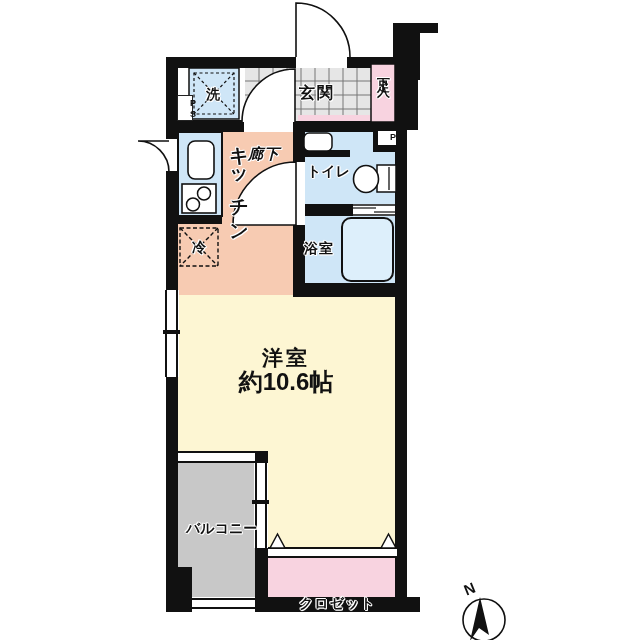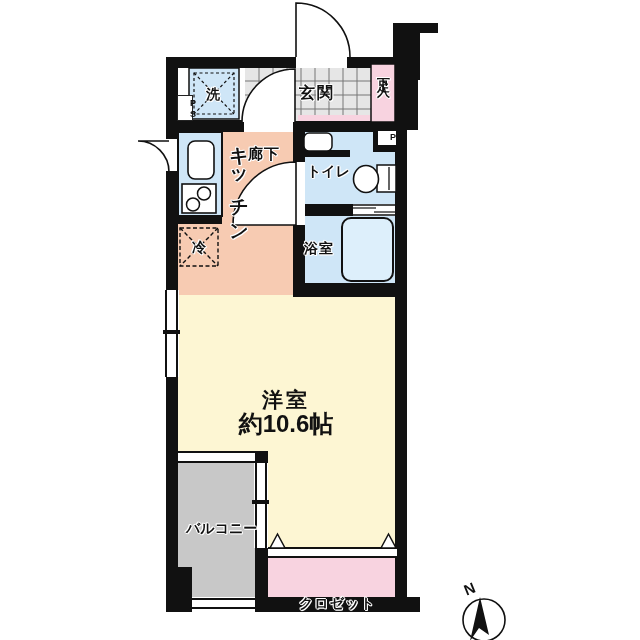--- a/index.html
+++ b/index.html
@@ -164,30 +164,30 @@
   </svg>
 
   <div class="lbl" style="left:299px;top:83px;font-size:16px;letter-spacing:2px;">玄関</div>
 
   <div class="lbl vert" style="left:374px;top:67px;font-size:13px;letter-spacing:3px;">下足入</div>
 
   <div class="lbl" style="left:206px;top:86px;font-size:14px;">洗</div>
 
   <div class="lbl vert" style="left:226px;top:133px;font-size:19px;letter-spacing:4px;">キッチン</div>
 
-  <div class="lbl" style="left:248px;top:145px;font-size:15px;letter-spacing:1px;">廊下</div>
+  <div class="lbl" style="left:248px;top:145px;font-size:15px;letter-spacing:1px;font-style:italic;">廊下</div>
 
   <div class="lbl" style="left:192px;top:239px;font-size:14px;">冷</div>
 
   <div class="lbl" style="left:307px;top:163px;font-size:14px;">トイレ</div>
 
   <div class="lbl" style="left:304px;top:240px;font-size:14px;letter-spacing:1px;">浴室</div>
 
   <div style="position:absolute;left:186px;top:346px;width:200px;text-align:center;color:#111;font-weight:600;">
-    <div style="font-size:21px;letter-spacing:3px;line-height:24px;margin-top:42px;">洋室</div>
+    <div style="font-size:21px;letter-spacing:3px;line-height:24px;">洋室</div>
     <div style="font-size:24px;line-height:23px;">約10.6帖</div>
   </div>
 
   <div class="lbl" style="left:186px;top:520px;font-size:14px;">バルコニー</div>
 
   <div class="lbl" style="left:299px;top:568px;font-size:14px;letter-spacing:1px;margin-top:27px;">クロゼット</div>
 
   <div class="ps-box" style="left:177px;top:95px;width:16px;height:26px;font-size:9px;line-height:11px;padding-top:2px;word-break:break-all;">PS</div>
 
   <div class="ps-box" style="left:378px;top:131px;width:18px;height:14px;font-size:9px;line-height:13px;border:none;">PS</div>

